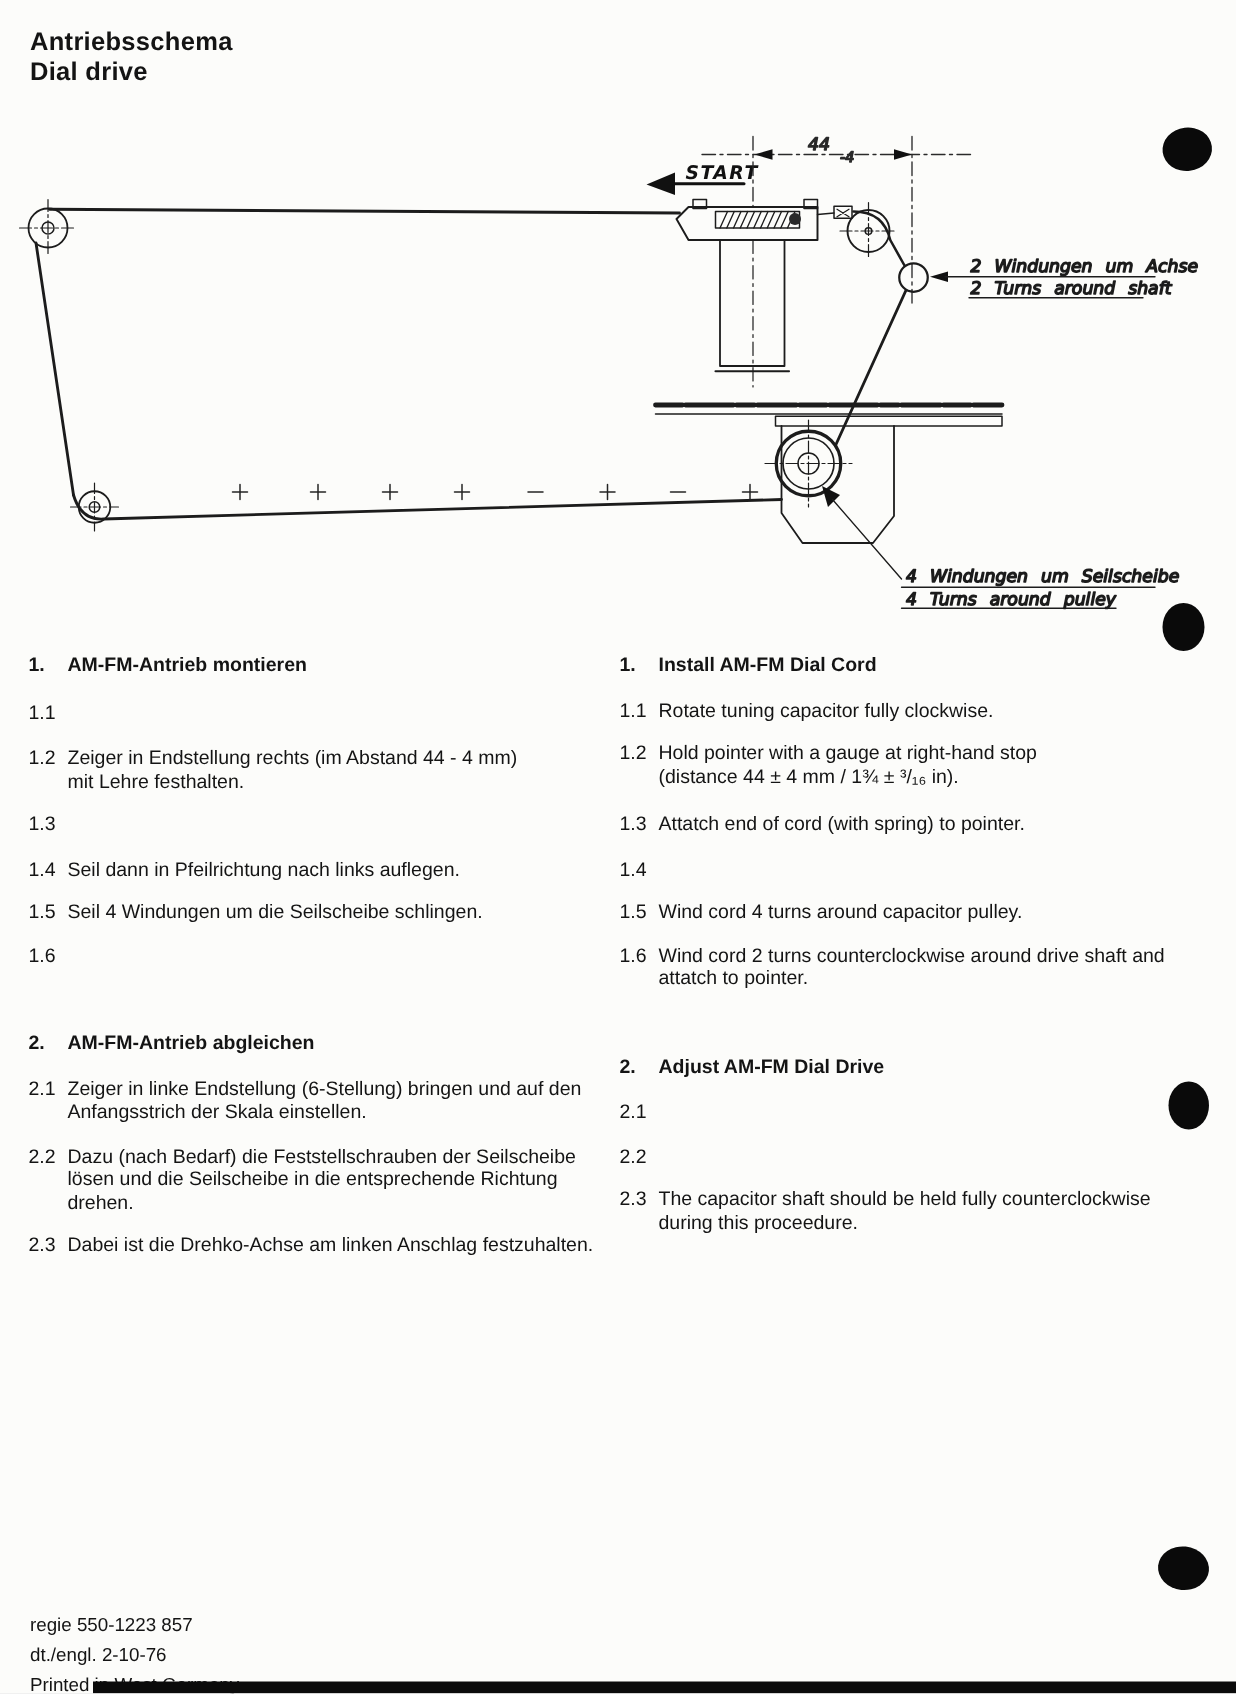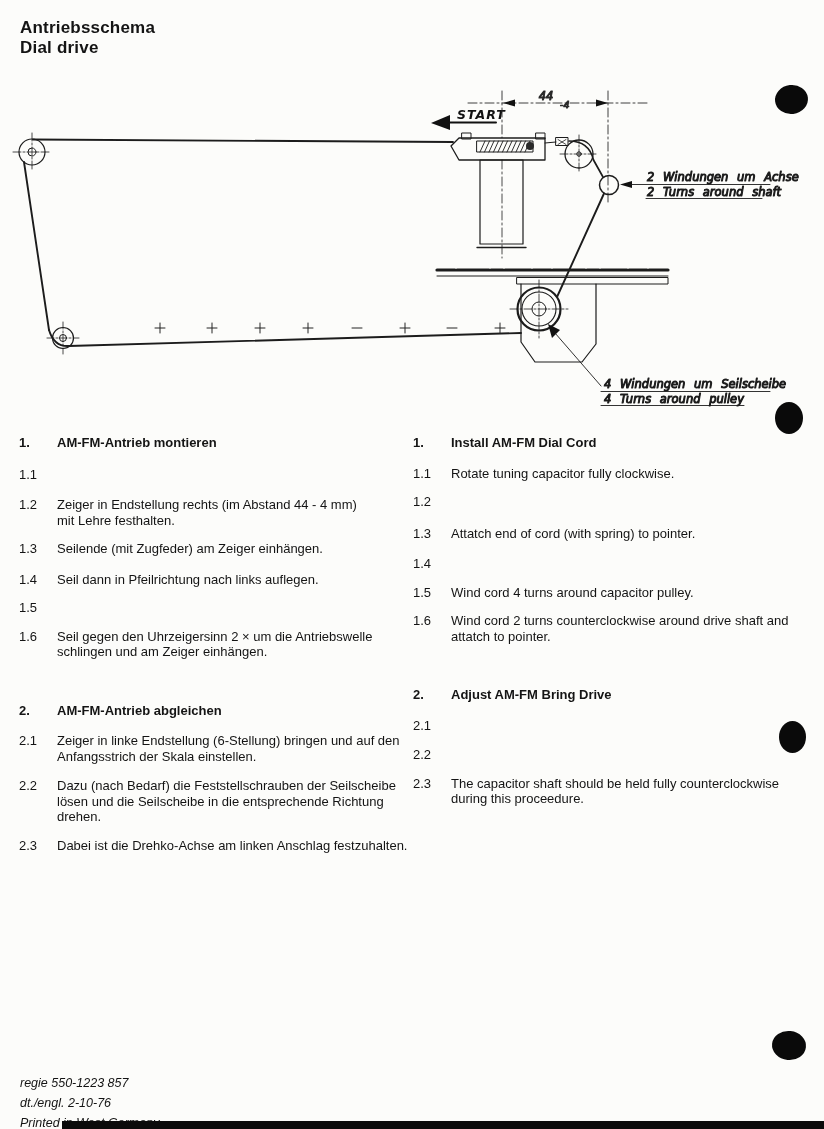--- a/index.html
+++ b/index.html
@@ -9,25 +9,25 @@
     font-family:"Liberation Sans","DejaVu Sans",sans-serif; color:#141414;padding-left:32px;
   }
   .title { position:absolute; left:20px; top:18px; font-size:17px; font-weight:bold; line-height:20px; letter-spacing:.2px; }
   .title div { white-space:pre; }
 
   .col { position:absolute; top:435px; font-size:13px; }
   .col-de { left:19px;  width:390px; }
   .col-en { left:413px; width:404px; }
   .row { display:flex; align-items:flex-start; }
   .num { flex:0 0 26px; width:26px; line-height:15.5px; }
-  .txt { white-space:pre-line; line-height:15.5px;margin-left:12px; }
+  .txt { white-space:pre-line; line-height:15.5px; }
   .sec .num, .sec .txt { font-weight:bold; }
 
   .footer { position:absolute; left:20px; top:1073px; font-size:12.5px; line-height:20px; }
-  .footer div { white-space:pre;font-style:italic; }
+  .footer div { white-space:pre; }
 
   .dot { position:absolute; background:#0a0a0a; border-radius:50%; }
   .dot-1 { left:775px; top:85px;   width:33px; height:29px; transform:rotate(-7deg); }
   .dot-2 { left:775px; top:402px;  width:28px; height:32px; }
   .dot-3 { left:779px; top:721px;  width:27px; height:32px; }
   .dot-4 { left:772px; top:1031px; width:34px; height:29px; transform:rotate(6deg); }
   .bottom-bar { position:absolute; left:62px; top:1121px; width:762px; height:8px; background:#0b0b0b; }
 
   svg.diagram { position:absolute; left:0; top:0; }
   .dia-label { font-family:"DejaVu Sans","Liberation Sans",sans-serif; font-style:italic; font-size:11.5px; word-spacing:5px; fill:#161616; }
@@ -170,33 +170,31 @@
     <div class="row" style="margin-top:16px">
       <span class="num">1.1</span>
     </div>
     <div class="row" style="margin-top:15px">
       <span class="num">1.2</span>
       <span class="txt">Zeiger in Endstellung rechts (im Abstand 44 - 4 mm)
 mit Lehre festhalten.</span>
     </div>
     <div class="row" style="margin-top:13px">
       <span class="num">1.3</span>
-      <span class="txt">Seilende (mit Zugfeder) am Zeiger einhängen.</span>
     </div>
     <div class="row" style="margin-top:15px">
       <span class="num">1.4</span>
       <span class="txt">Seil dann in Pfeilrichtung nach links auflegen.</span>
     </div>
     <div class="row" style="margin-top:13px">
       <span class="num">1.5</span>
+      <span class="txt">Seil 4 Windungen um die Seilscheibe schlingen.</span>
     </div>
     <div class="row" style="margin-top:13px">
       <span class="num">1.6</span>
-      <span class="txt">Seil gegen den Uhrzeigersinn 2 × um die Antriebswelle
-schlingen und am Zeiger einhängen.</span>
     </div>
     <div class="row sec" style="margin-top:43px">
       <span class="num">2.</span>
       <span class="txt">AM-FM-Antrieb abgleichen</span>
     </div>
     <div class="row" style="margin-top:15px">
       <span class="num">2.1</span>
       <span class="txt">Zeiger in linke Endstellung (6-Stellung) bringen und auf den
 Anfangsstrich der Skala einstellen.</span>
     </div>
@@ -216,40 +214,42 @@
     <div class="row sec">
       <span class="num">1.</span>
       <span class="txt">Install AM-FM Dial Cord</span>
     </div>
     <div class="row" style="margin-top:15px">
       <span class="num">1.1</span>
       <span class="txt">Rotate tuning capacitor fully clockwise.</span>
     </div>
     <div class="row" style="margin-top:13px">
       <span class="num">1.2</span>
+      <span class="txt">Hold pointer with a gauge at right-hand stop
+(distance 44 ± 4 mm / 1¾ ± ³/₁₆ in).</span>
     </div>
     <div class="row" style="margin-top:16px">
       <span class="num">1.3</span>
       <span class="txt">Attatch end of cord (with spring) to pointer.</span>
     </div>
     <div class="row" style="margin-top:15px">
       <span class="num">1.4</span>
     </div>
     <div class="row" style="margin-top:13px">
       <span class="num">1.5</span>
       <span class="txt">Wind cord 4 turns around capacitor pulley.</span>
     </div>
     <div class="row" style="margin-top:13px">
       <span class="num">1.6</span>
       <span class="txt">Wind cord 2 turns counterclockwise around drive shaft and
 attatch to pointer.</span>
     </div>
     <div class="row sec" style="margin-top:43px">
       <span class="num">2.</span>
-      <span class="txt">Adjust AM-FM Bring Drive</span>
+      <span class="txt">Adjust AM-FM Dial Drive</span>
     </div>
     <div class="row" style="margin-top:15px">
       <span class="num">2.1</span>
     </div>
     <div class="row" style="margin-top:14px">
       <span class="num">2.2</span>
     </div>
     <div class="row" style="margin-top:13px">
       <span class="num">2.3</span>
       <span class="txt">The capacitor shaft should be held fully counterclockwise

